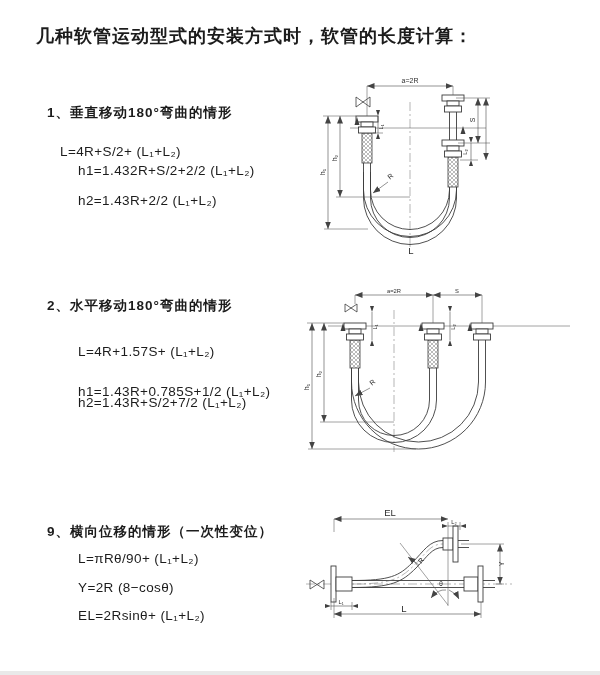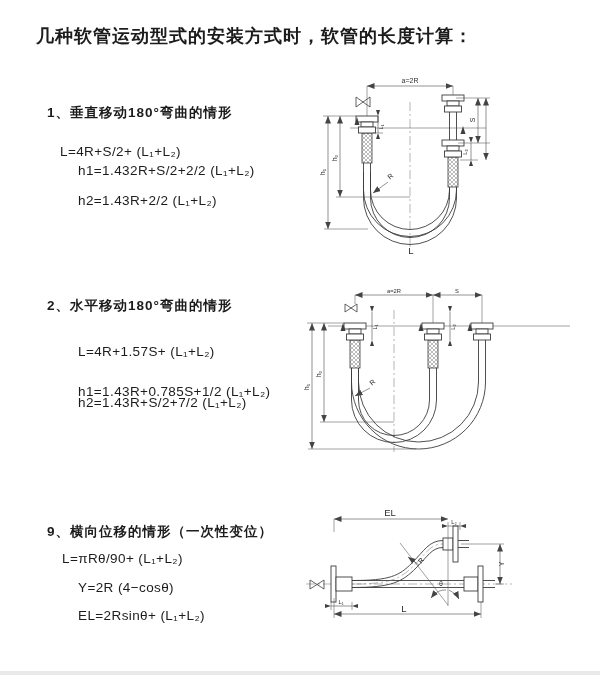--- a/index.html
+++ b/index.html
@@ -33,22 +33,22 @@
 <div class="abs formula" style="left:60px;top:133px;margin-top:11px;">L=4R+S/2+ (L₁+L₂)</div>
 <div class="abs formula" style="left:78px;top:163px;">h1=1.432R+S/2+2/2 (L₁+L₂)</div>
 <div class="abs formula" style="left:78px;top:193px;">h2=1.43R+2/2 (L₁+L₂)</div>
 
 <div class="abs heading" style="left:47px;top:297px;">2、水平移动180°弯曲的情形</div>
 <div class="abs formula" style="left:78px;top:336px;margin-top:8px;">L=4R+1.57S+ (L₁+L₂)</div>
 <div class="abs formula" style="left:78px;top:384px;">h1=1.43R+0.785S+1/2 (L₁+L₂)</div>
 <div class="abs formula" style="left:78px;top:395px;">h2=1.43R+S/2+7/2 (L₁+L₂)</div>
 
 <div class="abs heading" style="left:47px;top:523px;">9、横向位移的情形（一次性变位）</div>
-<div class="abs formula" style="left:62px;top:551px;">L=πRθ/90+ (L₁+L₂)</div>
-<div class="abs formula" style="left:78px;top:580px;">Y=2R (4−cosθ)</div>
+<div class="abs formula" style="left:78px;top:551px;">L=πRθ/90+ (L₁+L₂)</div>
+<div class="abs formula" style="left:78px;top:580px;">Y=2R (8−cosθ)</div>
 <div class="abs formula" style="left:78px;top:608px;">EL=2Rsinθ+ (L₁+L₂)</div>
 
 <svg class="abs" style="left:310px;top:72px;" width="280" height="190" viewBox="0 0 280 190">
   <defs>
     <marker id="ar1" markerWidth="9" markerHeight="8" refX="7.5" refY="3" orient="auto-start-reverse" markerUnits="userSpaceOnUse">
       <path d="M0,0 L7.5,3 L0,6 z" fill="#444"></path>
     </marker>
     <pattern id="braid1" width="4" height="4" patternUnits="userSpaceOnUse">
       <path d="M0,0 L4,4 M4,0 L0,4" stroke="#666" stroke-width=".45"></path>
     </pattern>

